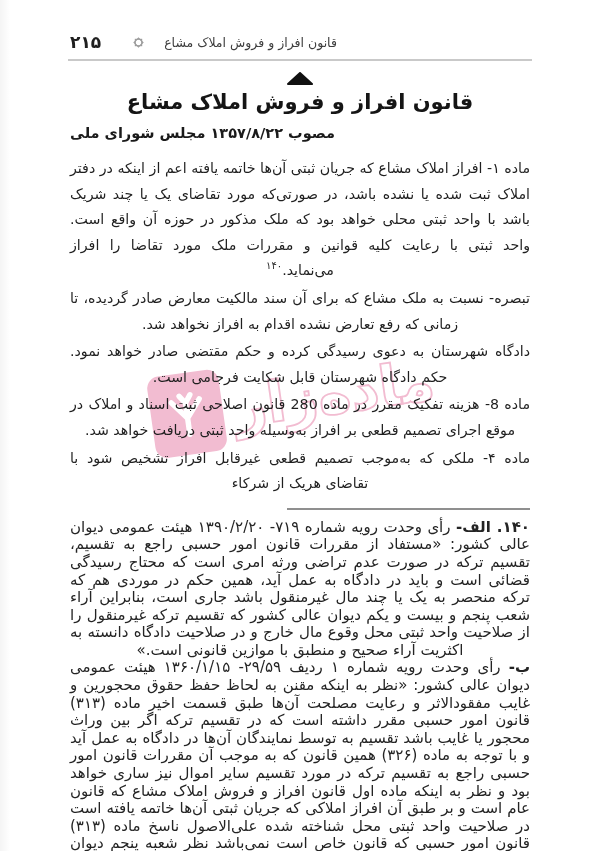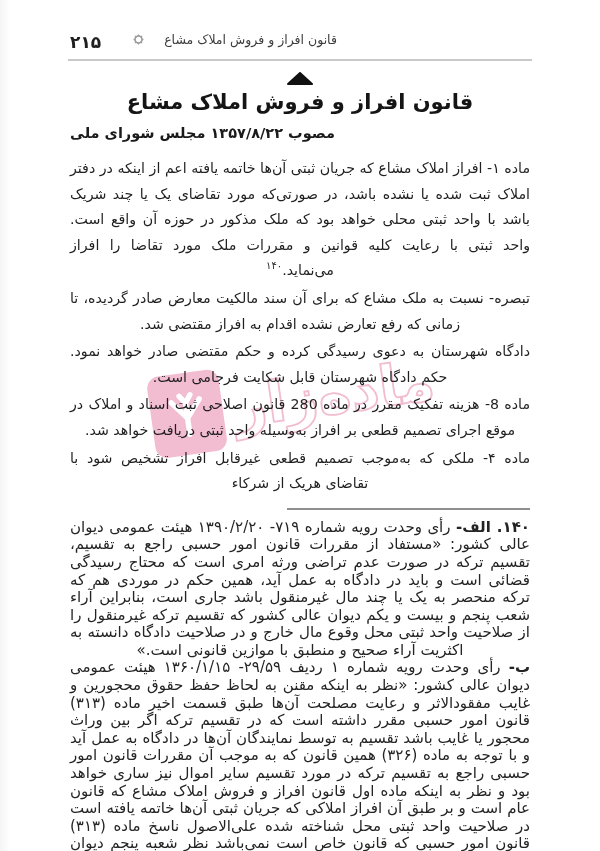--- a/index.html
+++ b/index.html
@@ -17,21 +17,21 @@
   
   .page::after{
     content:""; position:absolute; left:0; top:0; bottom:0; width:10px;
     background:linear-gradient(to right, rgba(0,0,0,0.045), rgba(0,0,0,0));
     pointer-events:none;
   }
 
   
   .header{
     position:absolute; top:32px; left:70px; right:55px;
-    display:flex; direction:ltr; 
+    display:flex; direction:ltr; align-items:center;
   }
   .page-num{ font-size:17px; font-weight:bold; letter-spacing:1px; }
   .ornament{ margin:0 18px 0 30px; display:flex; }
   .running-title{ font-size:12.5px; color:#3c3c3c; }
   .header-rule{
     position:absolute; top:59px; left:68px; right:68px;
     border-top:2px solid #c9c9c9;
   }
 
   
@@ -121,21 +121,21 @@
     </div>
 
     <div class="doc-title">قانون افراز و فروش املاک مشاع</div>
     <div class="doc-subtitle">مصوب ۱۳۵۷/۸/۲۲ مجلس شورای ملی</div>
 
     <div class="body-block">
       <p class="law"><b>ماده ۱-</b>
         <span>افراز املاک مشاع که جریان ثبتی آن‌ها خاتمه یافته اعم از اینکه در دفتر املاک ثبت شده یا نشده باشد، در صورتی‌که مورد تقاضای یک یا چند شریک باشد با واحد ثبتی محلی خواهد بود که ملک مذکور در حوزه آن واقع است. واحد ثبتی با رعایت کلیه قوانین و مقررات ملک مورد تقاضا را افراز می‌نماید.</span><sup class="fnref">۱۴۰</sup></p>
 
       <p class="law"><b>تبصره-</b>
-        <span>نسبت به ملک مشاع که برای آن سند مالکیت معارض صادر گردیده، تا زمانی که رفع تعارض نشده اقدام به افراز مقتضی شد.</span></p>
+        <span>نسبت به ملک مشاع که برای آن سند مالکیت معارض صادر گردیده، تا زمانی که رفع تعارض نشده اقدام به افراز نخواهد شد.</span></p>
 
 
       <p class="law"><span>دادگاه شهرستان به دعوی رسیدگی کرده و حکم مقتضی صادر خواهد نمود. حکم دادگاه شهرستان قابل شکایت فرجامی است.</span></p>
 
       <p class="law"><b>ماده 8-</b>
         <span>هزینه تفکیک مقرر در ماده 280 قانون اصلاحی ثبت اسناد و املاک در موقع اجرای تصمیم قطعی بر افراز به‌وسیله واحد ثبتی دریافت خواهد شد.</span></p>
 
       <p class="law"><b>ماده ۴-</b>
         <span>ملکی که به‌موجب تصمیم قطعی غیرقابل افراز تشخیص شود با تقاضای هریک از شرکاء</span></p>
     </div>

